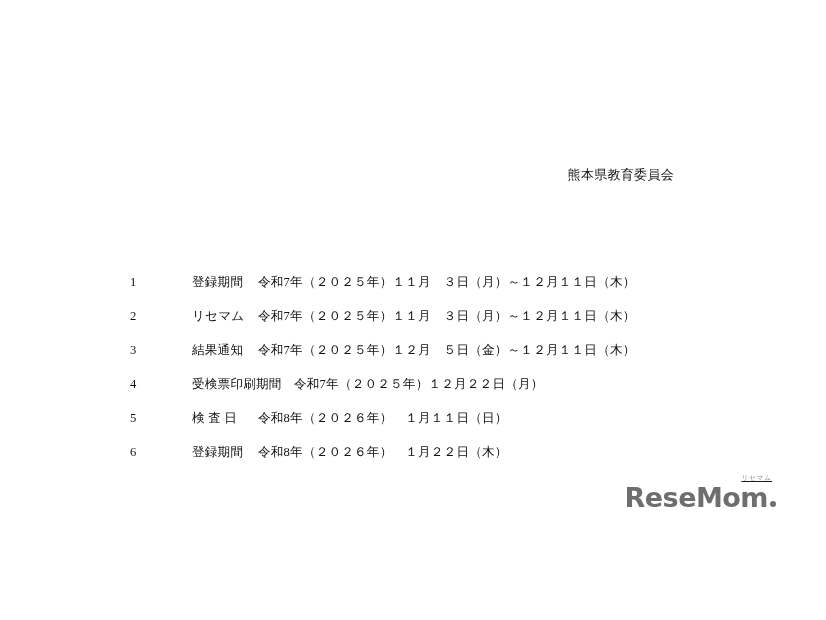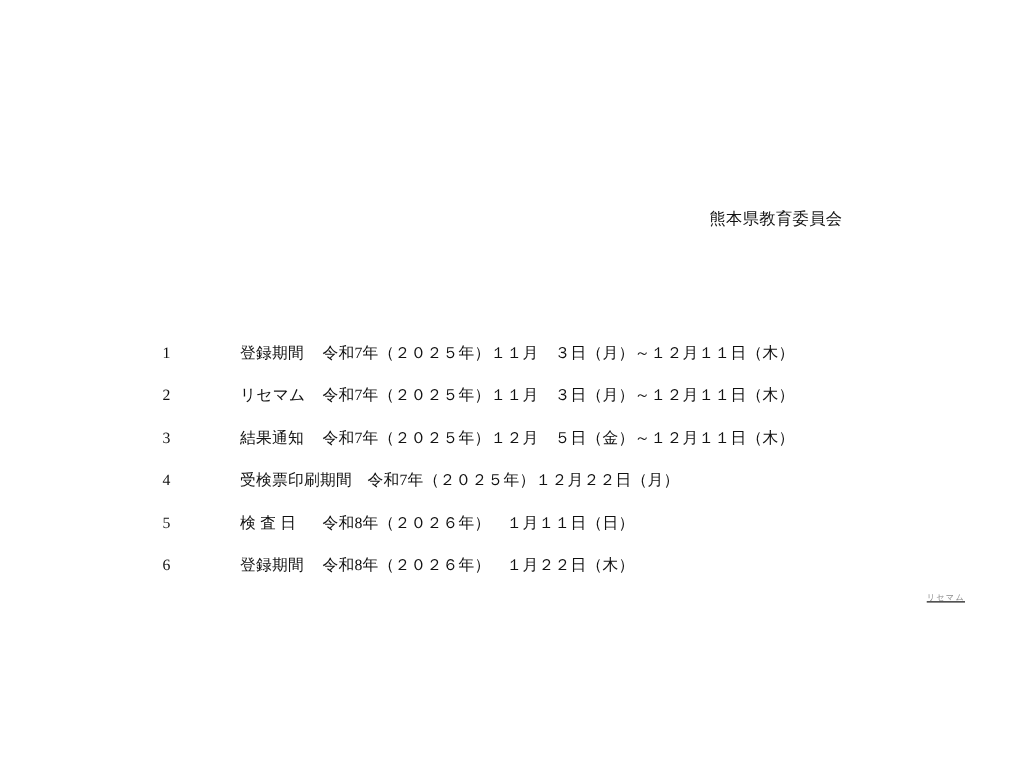--- a/index.html
+++ b/index.html
@@ -168,15 +168,16 @@
 
     <div class="item">
       <span class="item-num">6</span>
       <span class="item-body"><span class="item-label">登録期間</span><span>令和8年（２０２６年）　１月２２日（木）</span></span>
     </div>
 
   </div>
 
   <div class="logo">
     <span class="logo-sub">リセマム</span>
+    <span class="logo-text"><span>ReseMom</span><span class="logo-dot"></span></span>
   </div>
 
 </div>
 
 </body></html>

